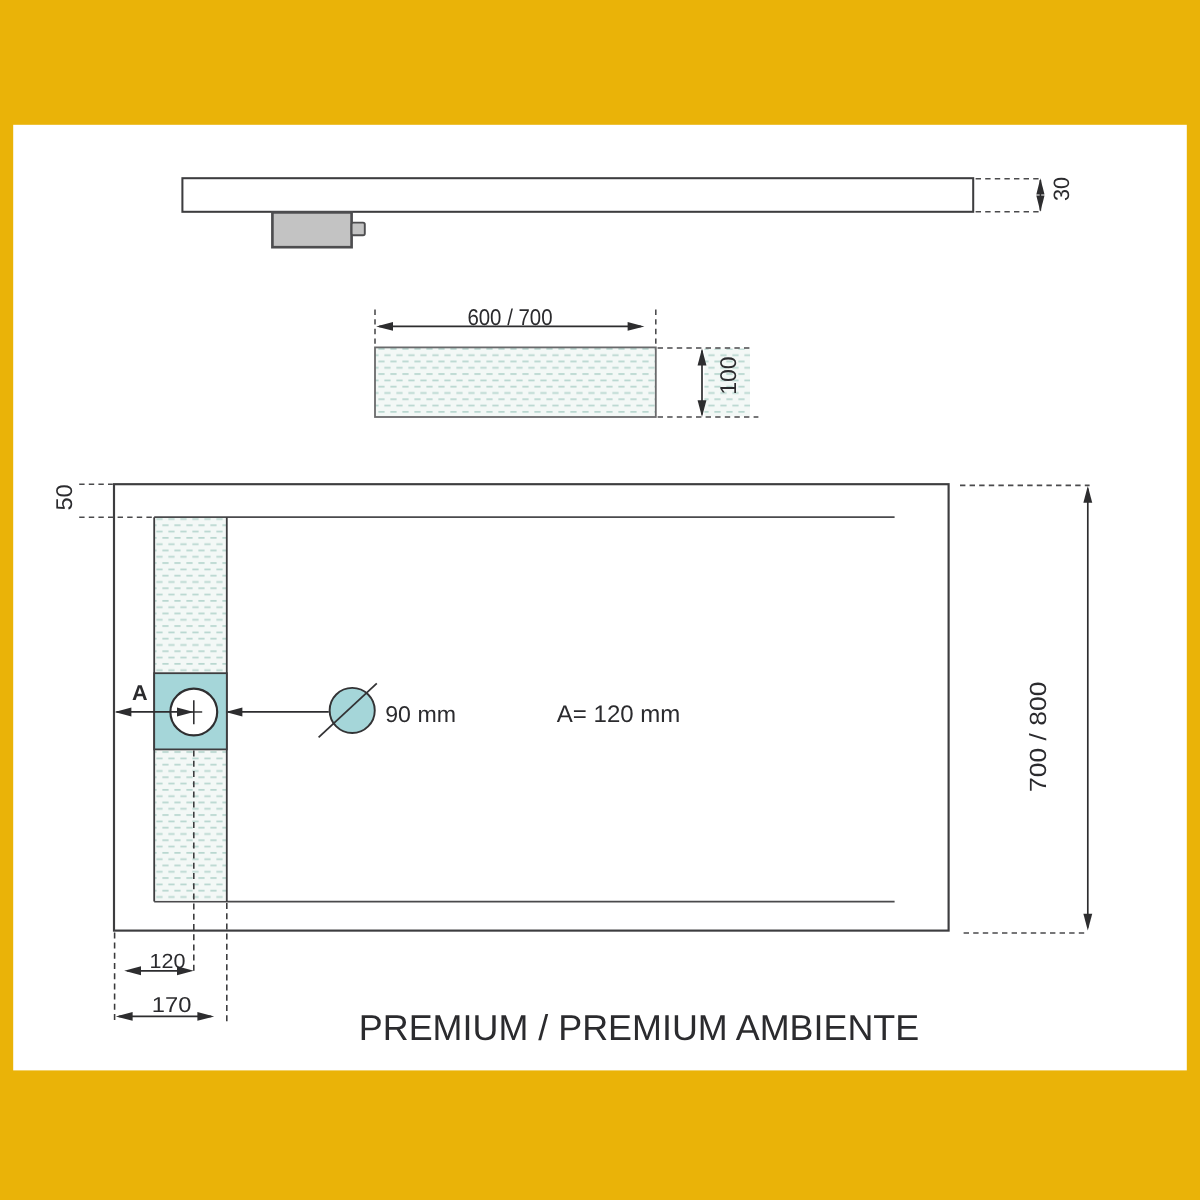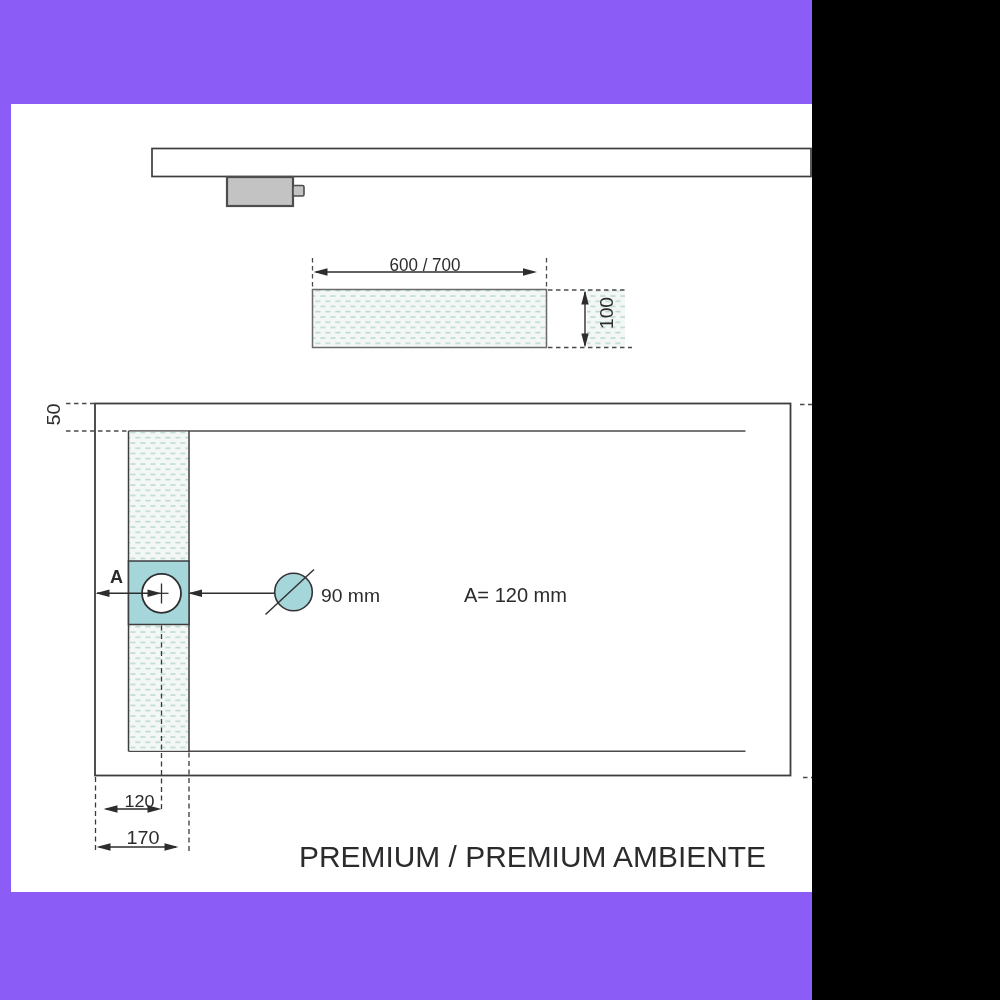--- a/index.html
+++ b/index.html
@@ -1,16 +1,16 @@
 <!DOCTYPE html>
 <html><head>
 <meta charset="utf-8">
 <style>
   html,body{margin:0;padding:0;background:#000;}
-  #stage{position:relative;width:812px;height:1000px;background:#8b5cf6;overflow:hidden;}
+  #stage{position:relative;width:1000px;height:1000px;background:#eab308;overflow:hidden;}
   svg text{font-family:"Liberation Sans",sans-serif;fill:#2b2b2e;}
 </style>
 </head>
 <body>
 <div id="stage">
 <svg width="1000" height="1000" viewBox="0 0 1000 1000">
 <defs>
 <pattern id="hatch" width="10" height="10.5" patternUnits="userSpaceOnUse">
   <rect width="10" height="10.5" fill="#f3f8f6"></rect>
   <rect x="0.3" y="1.3" width="5.2" height="1.4" fill="#b7d6cf"></rect>

